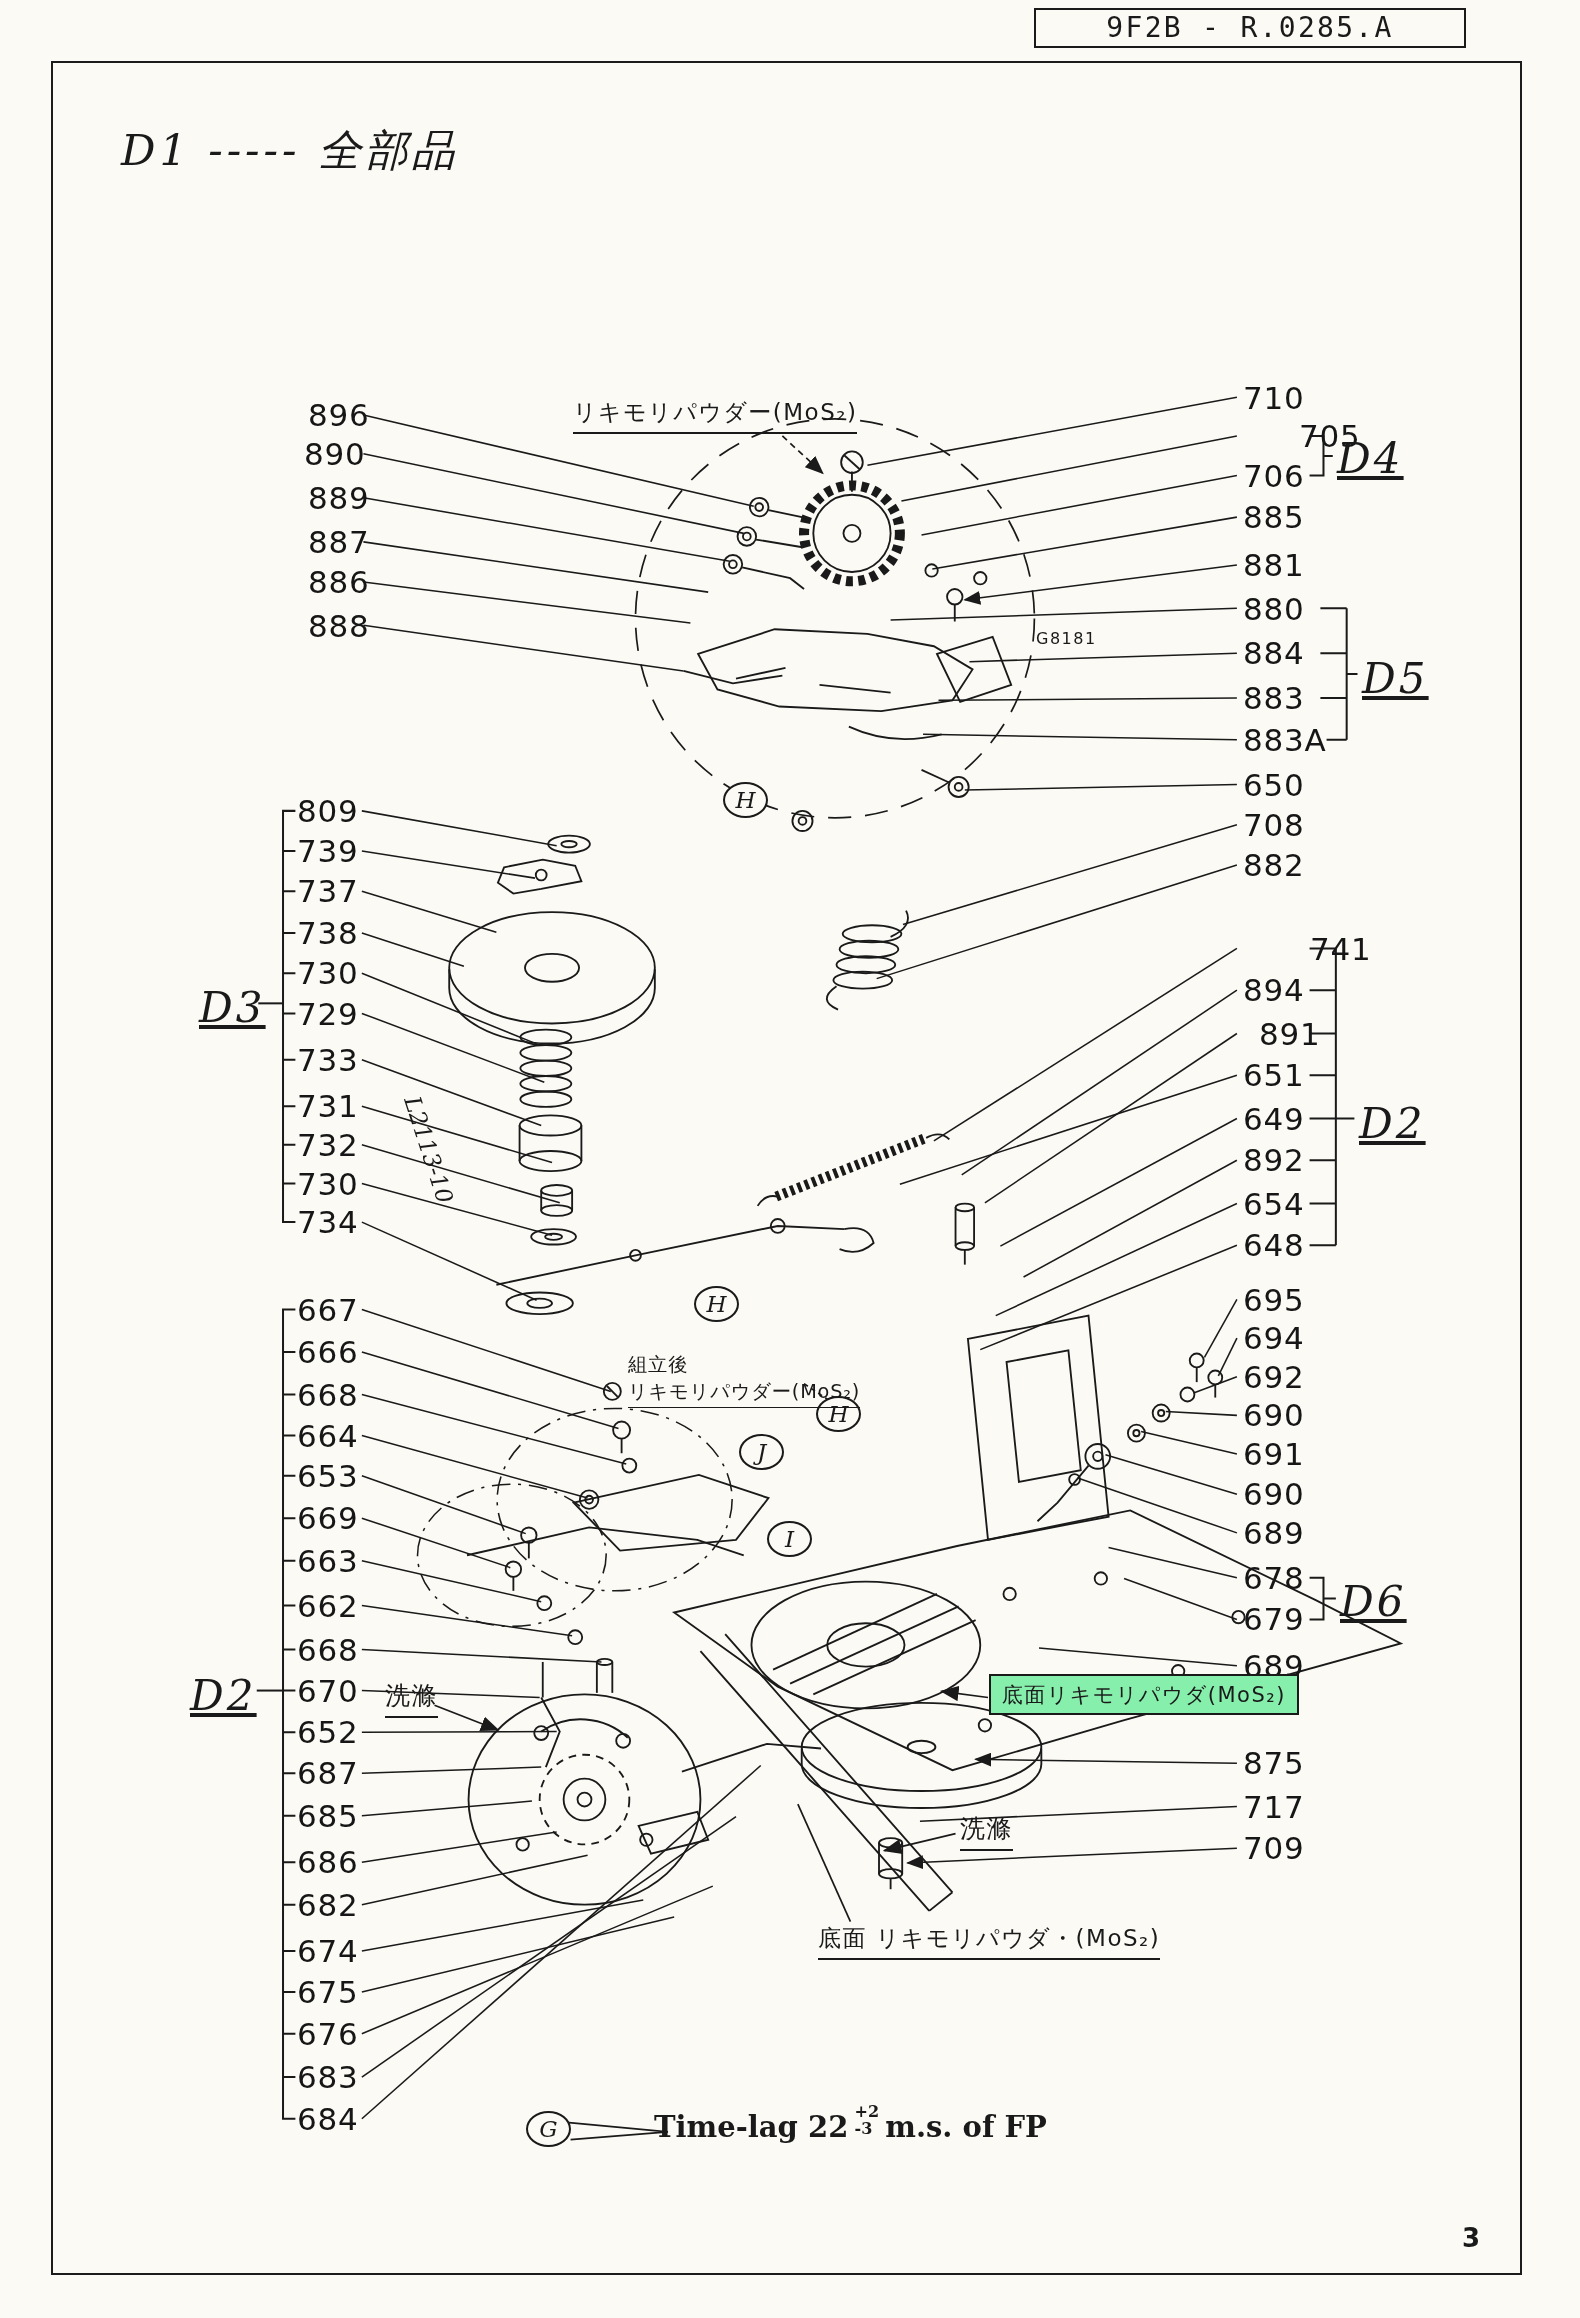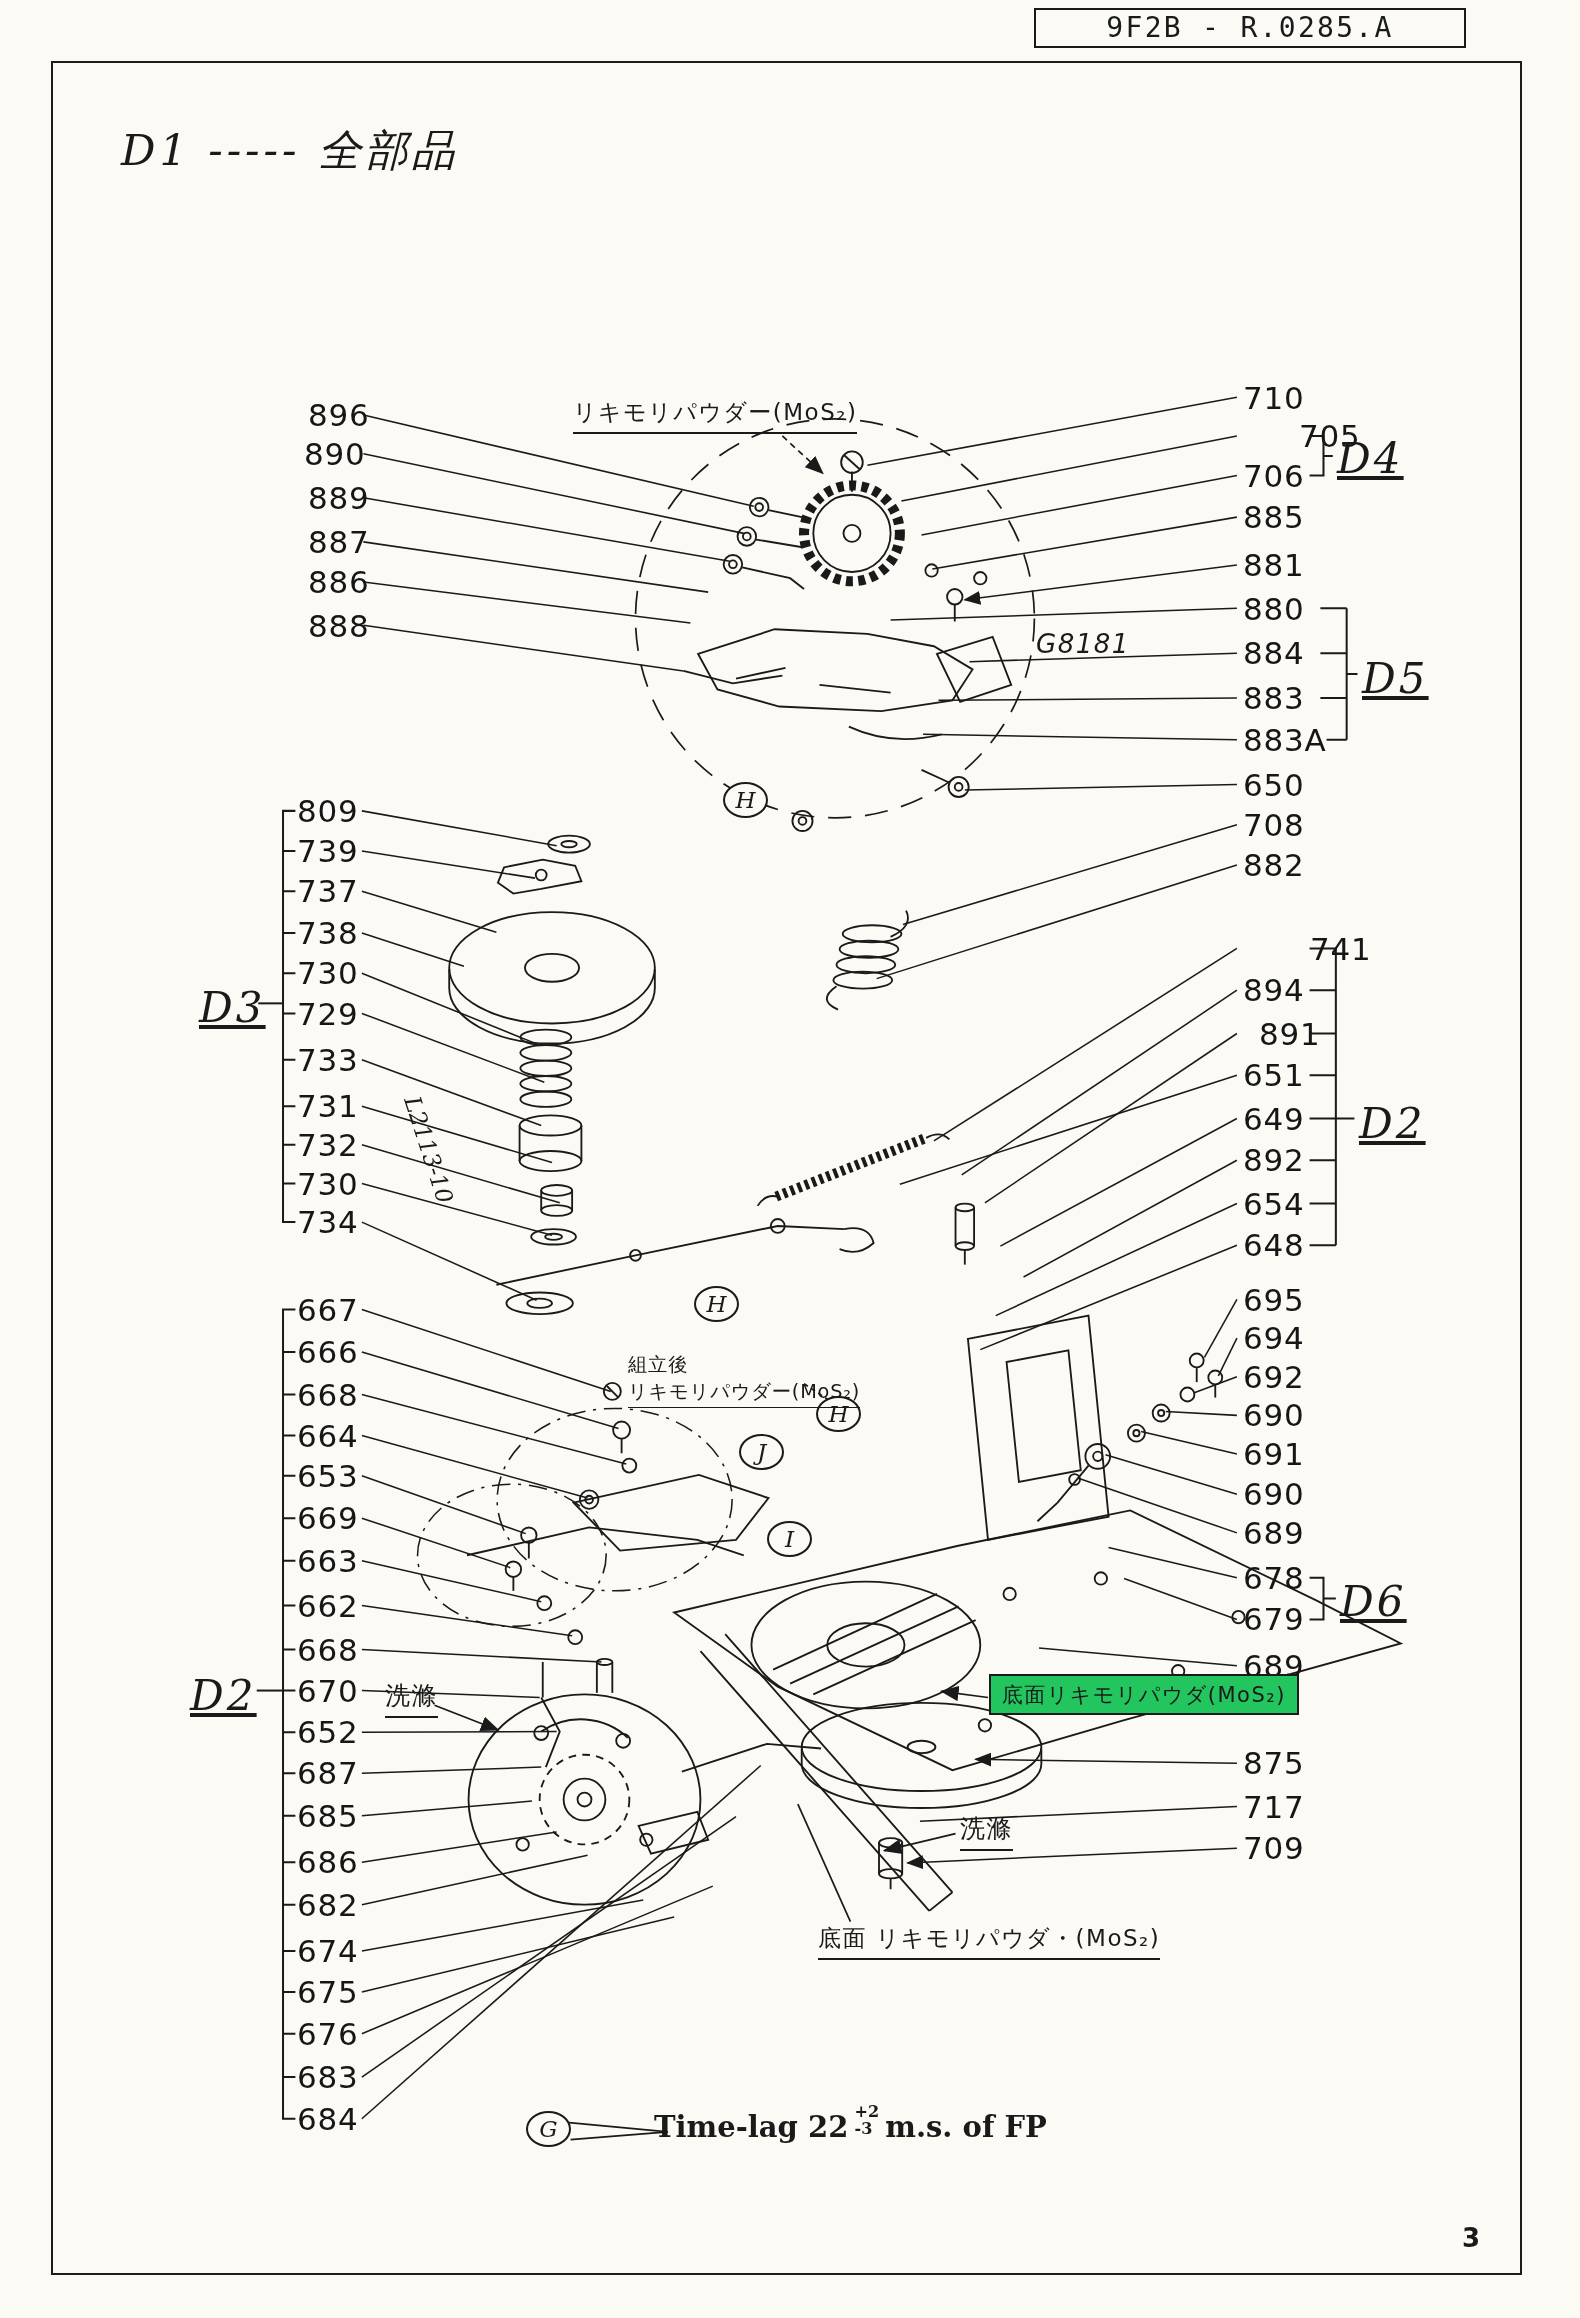--- a/index.html
+++ b/index.html
@@ -35,21 +35,21 @@
   }
   .circ {
     position:absolute; width:45px; height:36px;
     border:2.3px solid #1a1a1a; border-radius:50%;
     display:flex; align-items:center; justify-content:center;
     font-family:"DejaVu Serif", serif; font-style:italic; font-size:23px;
     background:#fbfaf5;
   }
   .jp { position:absolute; font-size:23px; letter-spacing:1.5px; white-space:nowrap; }
   .jp.u { border-bottom:2.3px solid #1a1a1a; padding-bottom:3.9px; }
-  .jp.boxed { border:2.3px solid #1a1a1a; padding:4.6px 10.8px; font-size:21px; background:#22c55e; }
+  .jp.boxed { border:2.3px solid #1a1a1a; padding:4.6px 10.8px; font-size:21px; background:#86efac; }
   .note2 { position:absolute; font-size:19.3px; letter-spacing:0.8px; white-space:nowrap; }
   .note2 .l2 { display:inline-block; border-bottom:1.9px solid #1a1a1a; padding-bottom:2.3px; }
   .rot {
     position:absolute; font-family:"DejaVu Serif", serif; font-style:italic; font-size:23px;
     transform:rotate(72deg); transform-origin:left top; white-space:nowrap;
   }
   .timelag {
     position:absolute; font-family:"DejaVu Serif", serif; font-size:29px;
     display:flex; align-items:center; gap:6.2px; white-space:nowrap;font-weight:bold;
   }
@@ -430,21 +430,21 @@
 
   <div class="circ" style="left:723px;top:782px">H</div>
   <div class="circ" style="left:694px;top:1286px">H</div>
   <div class="circ" style="left:816px;top:1396px">H</div>
   <div class="circ" style="left:739px;top:1434px">J</div>
   <div class="circ" style="left:767px;top:1521px">I</div>
   <div class="circ" style="left:526px;top:2111px">G</div>
 
   <div class="jp u" style="left:573px;top:397px">リキモリパウダー(MoS₂)</div>
   <div class="rot" style="left:424px;top:1093px">L2113-10</div>
-  <div class="jp" style="left:1036px;top:629px;font-style:italic;font-size:26px">G8181</div>
+  <div class="jp" style="left:1036px;top:629px;font-size:16px">G8181</div>
 
   <div class="note2" style="left:628px;top:1351px">
     <span class="l1">組立後</span><br>
     <span class="l2">リキモリパウダー(MoS₂)</span>
   </div>
 
   <div class="jp u" style="left:385px;top:1679px;font-size:25px">洗滌</div>
   <div class="jp boxed" style="left:989px;top:1674px">底面リキモリパウダ(MoS₂)</div>
   <div class="jp u" style="left:960px;top:1812px;font-size:25px">洗滌</div>
   <div class="jp u" style="left:818px;top:1923px">底面 リキモリパウダ・(MoS₂)</div>

